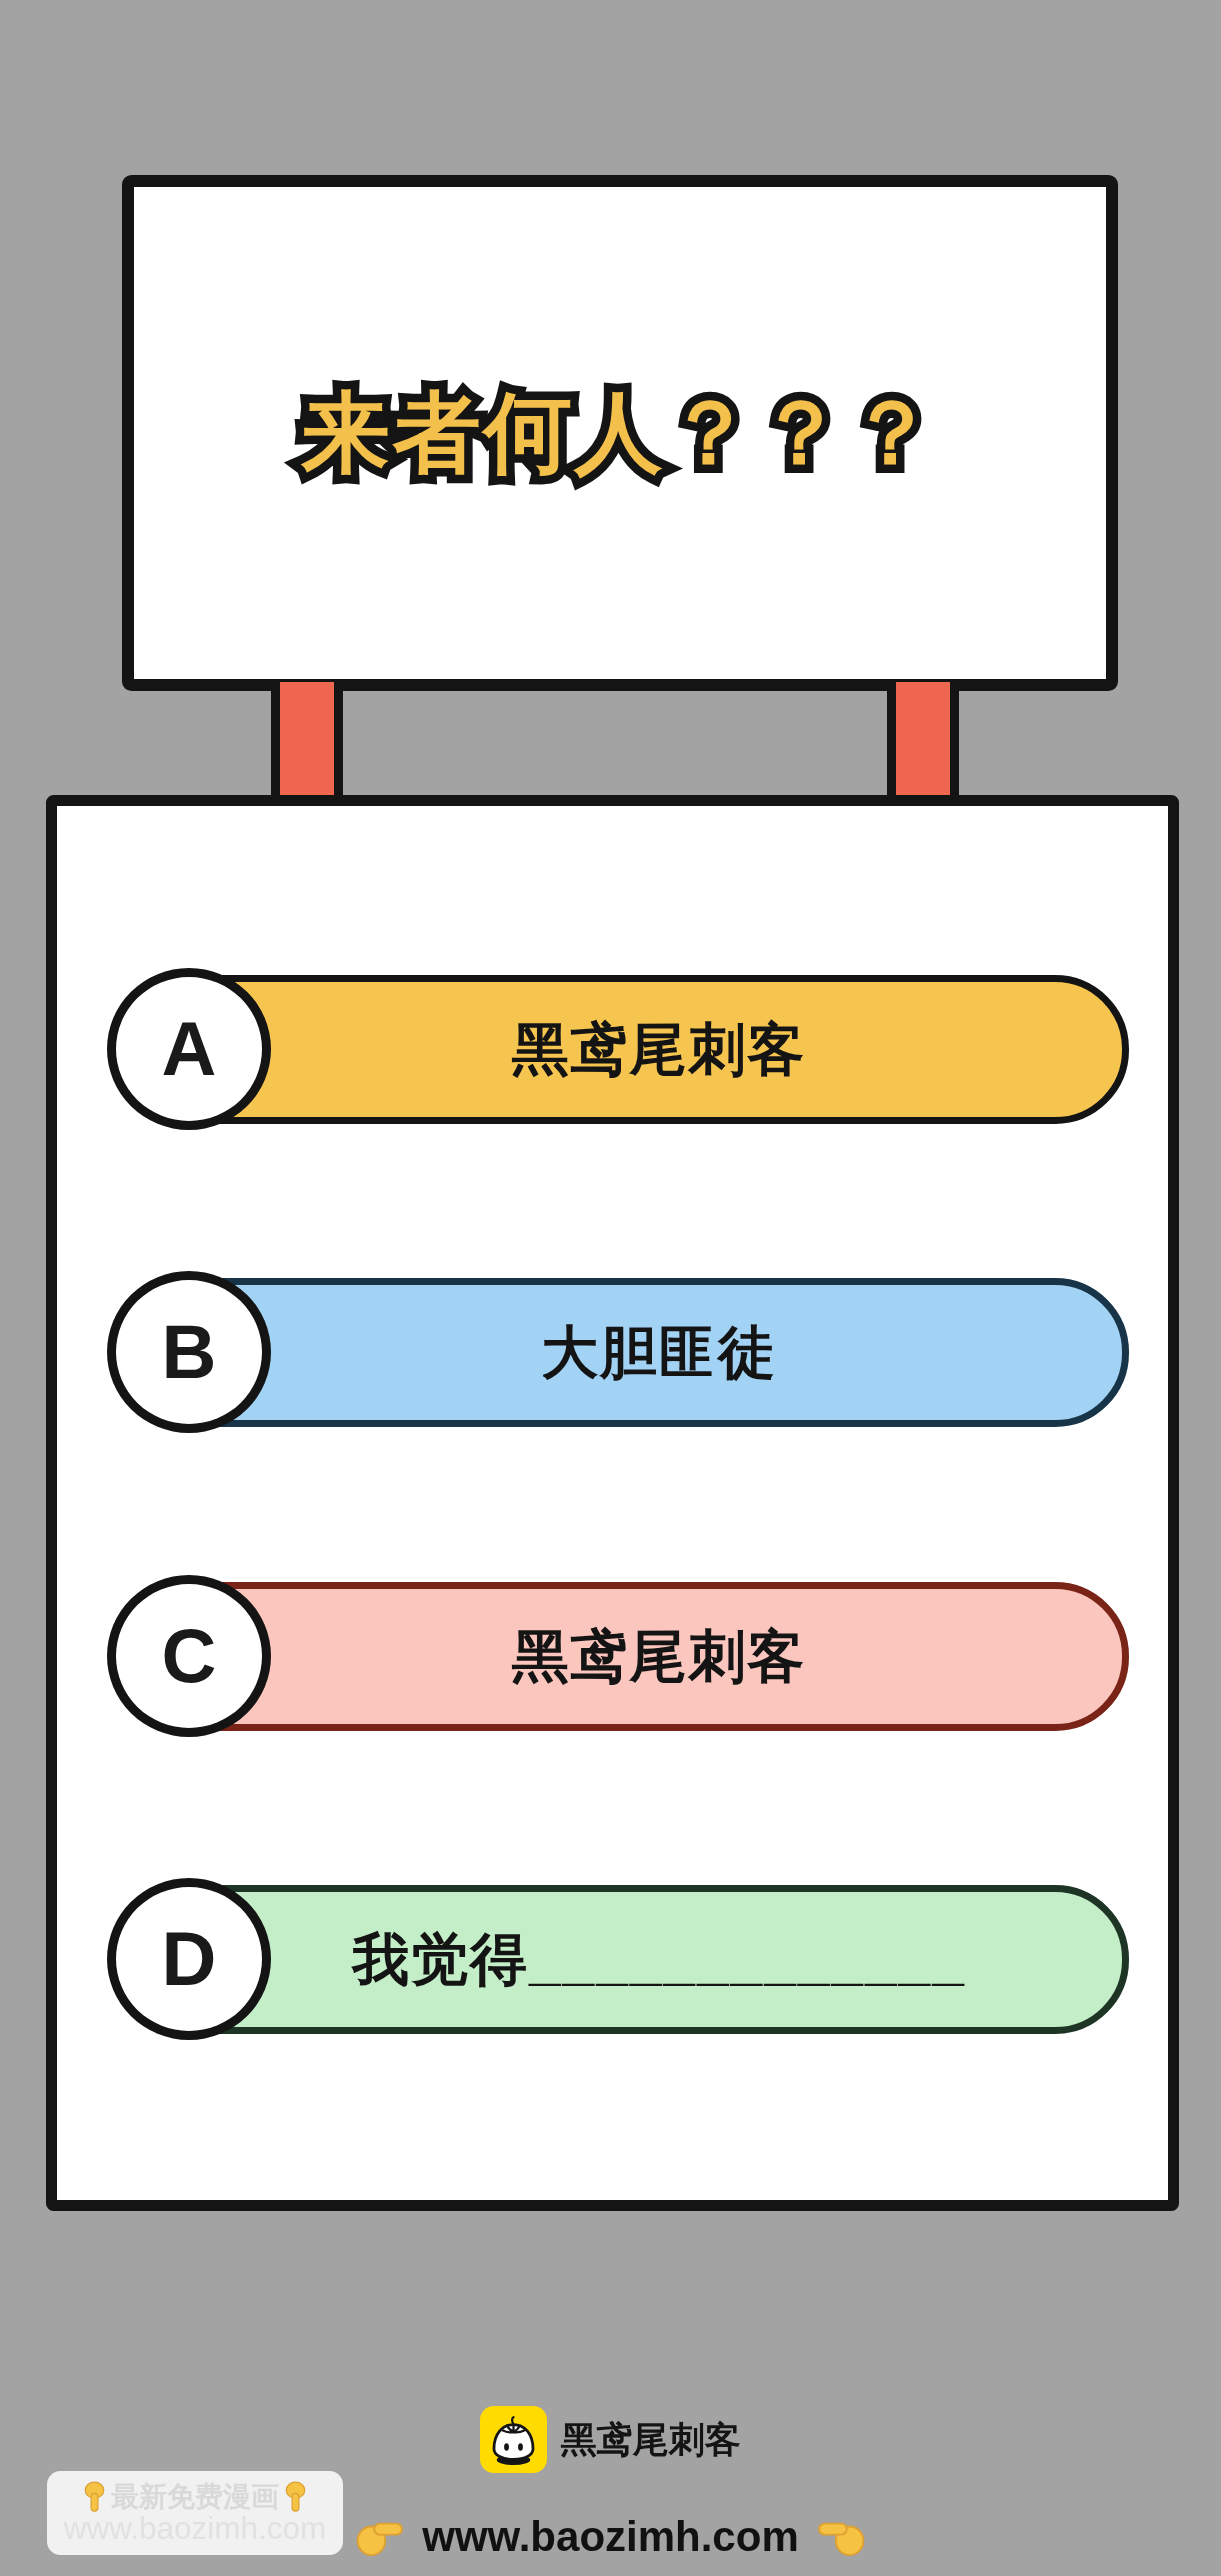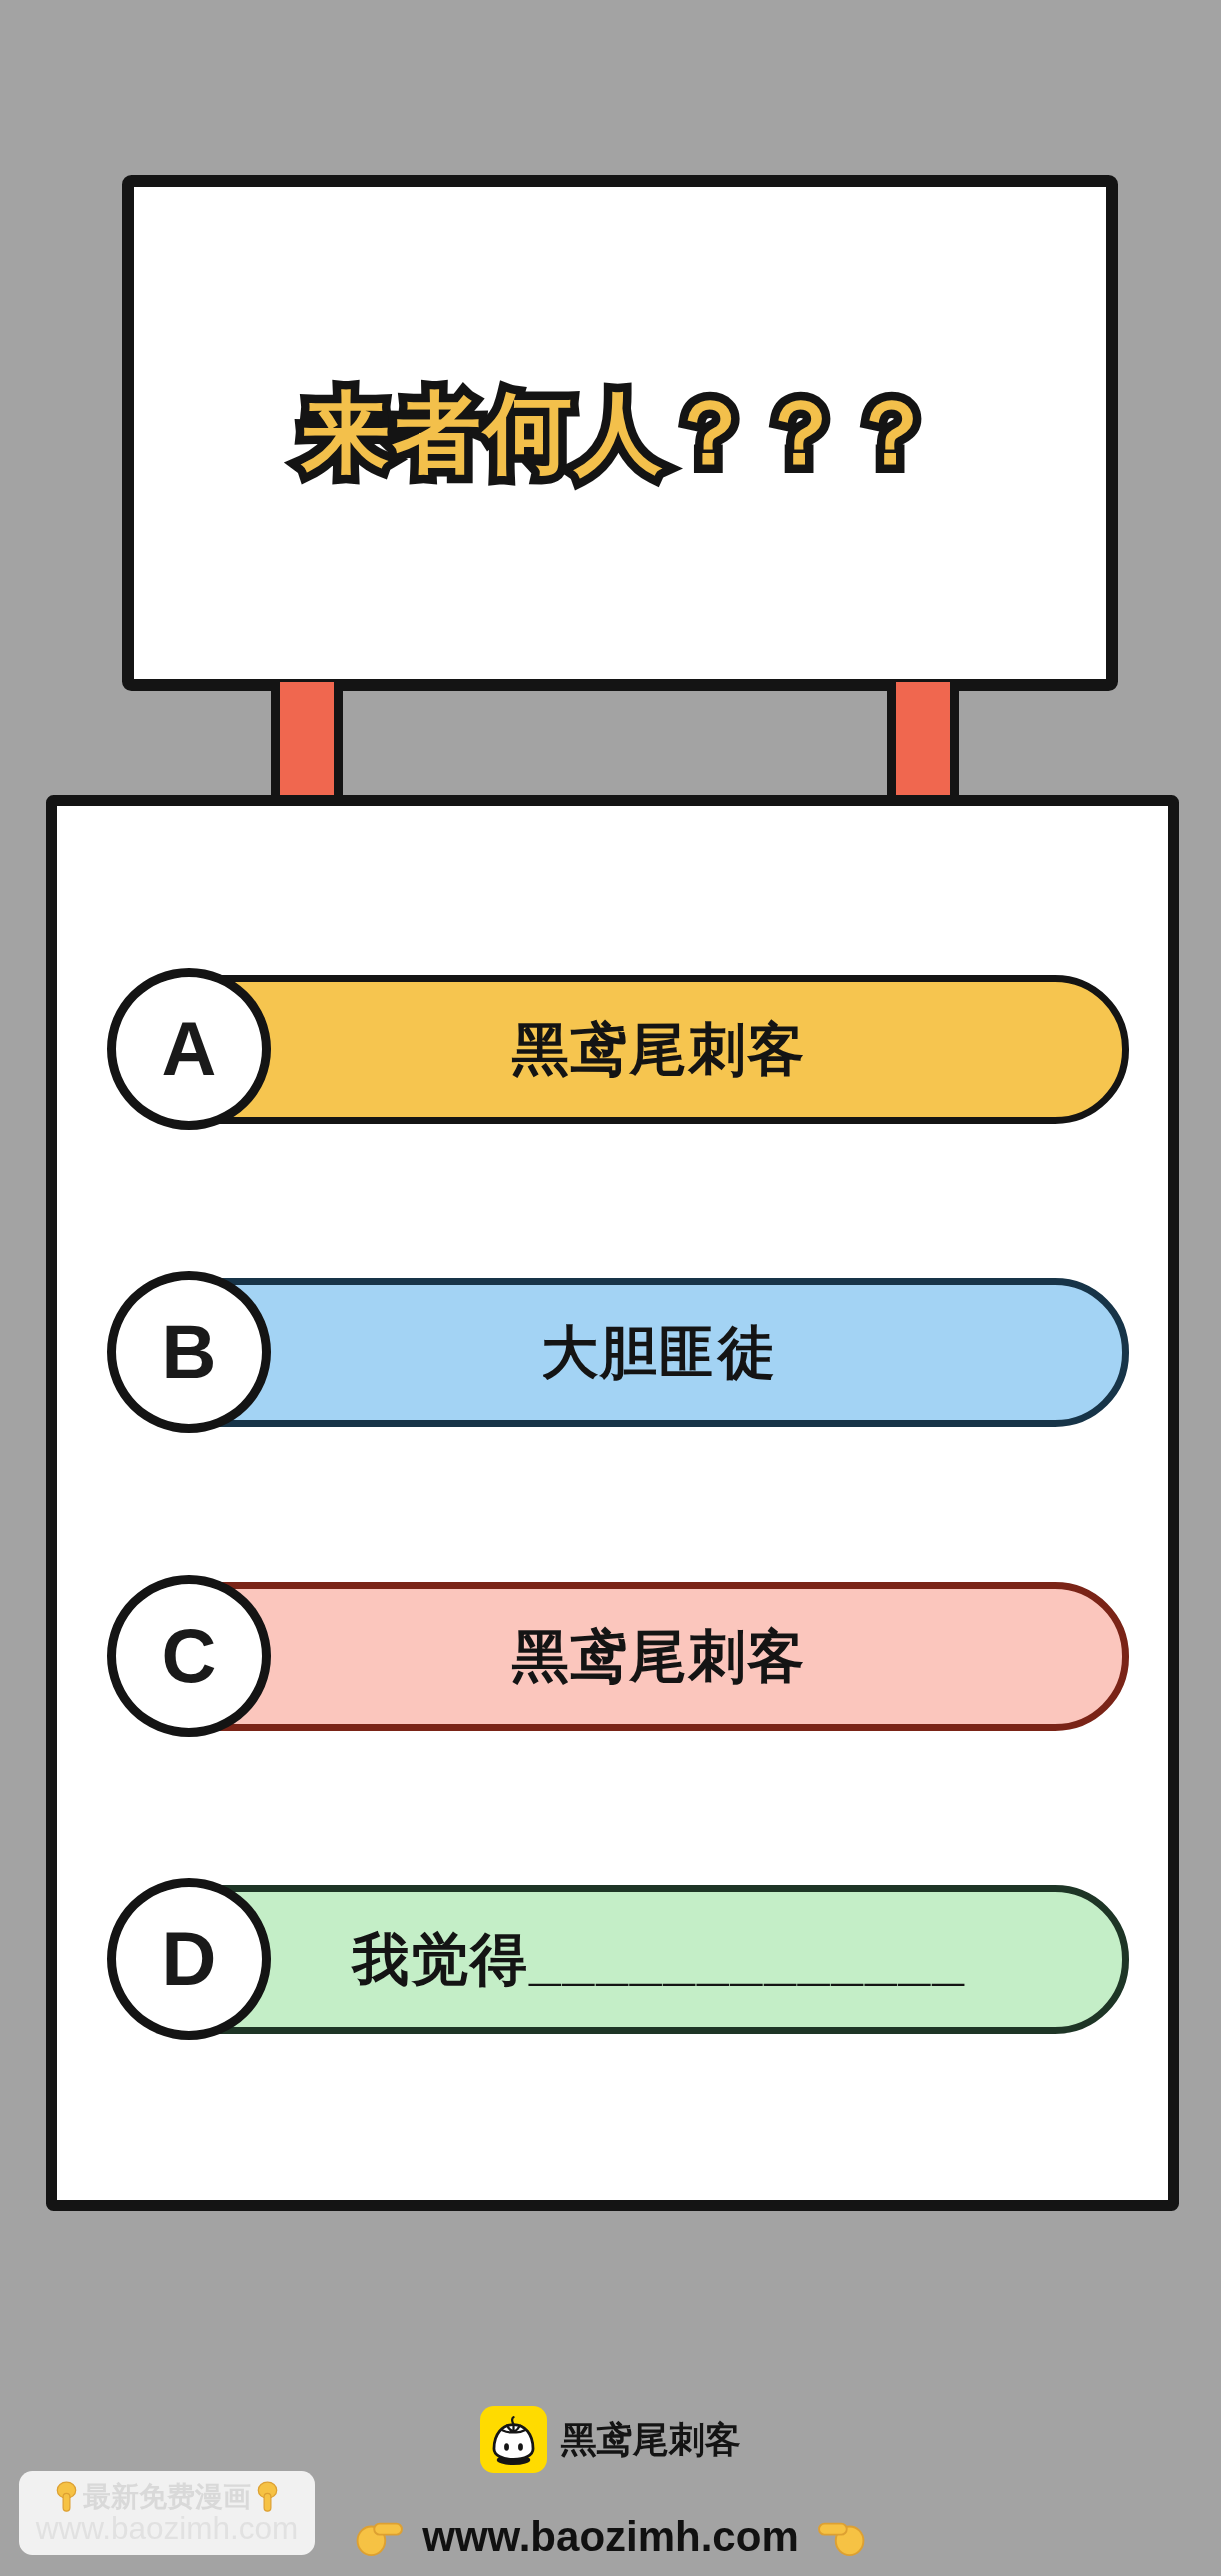--- a/index.html
+++ b/index.html
@@ -110,21 +110,21 @@
     </svg>
     <span>www.baozimh.com</span>
     <svg class="hand" viewBox="0 0 52 44" style="transform:scaleX(-1)">
       <g fill="#F6C244" stroke="#DDA032" stroke-width="2" stroke-linejoin="round">
         <ellipse cx="17" cy="26" rx="14.5" ry="15"></ellipse>
         <rect x="20" y="8" width="29" height="11.5" rx="5.7"></rect>
       </g>
     </svg>
   </div>
 
-  <div class="wm" style="background: rgb(241, 241, 241);">
+  <div class="wm" style="background: rgb(241, 241, 241); margin-left: 28px;">
     <div class="wm-l1">
       <svg class="hand-down" viewBox="0 0 40 52">
         <g fill="#F6C244" stroke="#DDA032" stroke-width="2" stroke-linejoin="round">
           <ellipse cx="20" cy="15" rx="15" ry="13"></ellipse>
           <rect x="14.5" y="20" width="11" height="29" rx="5.5"></rect>
         </g>
       </svg>
       <span>最新免费漫画</span>
       <svg class="hand-down" viewBox="0 0 40 52">
         <g fill="#F6C244" stroke="#DDA032" stroke-width="2" stroke-linejoin="round">

